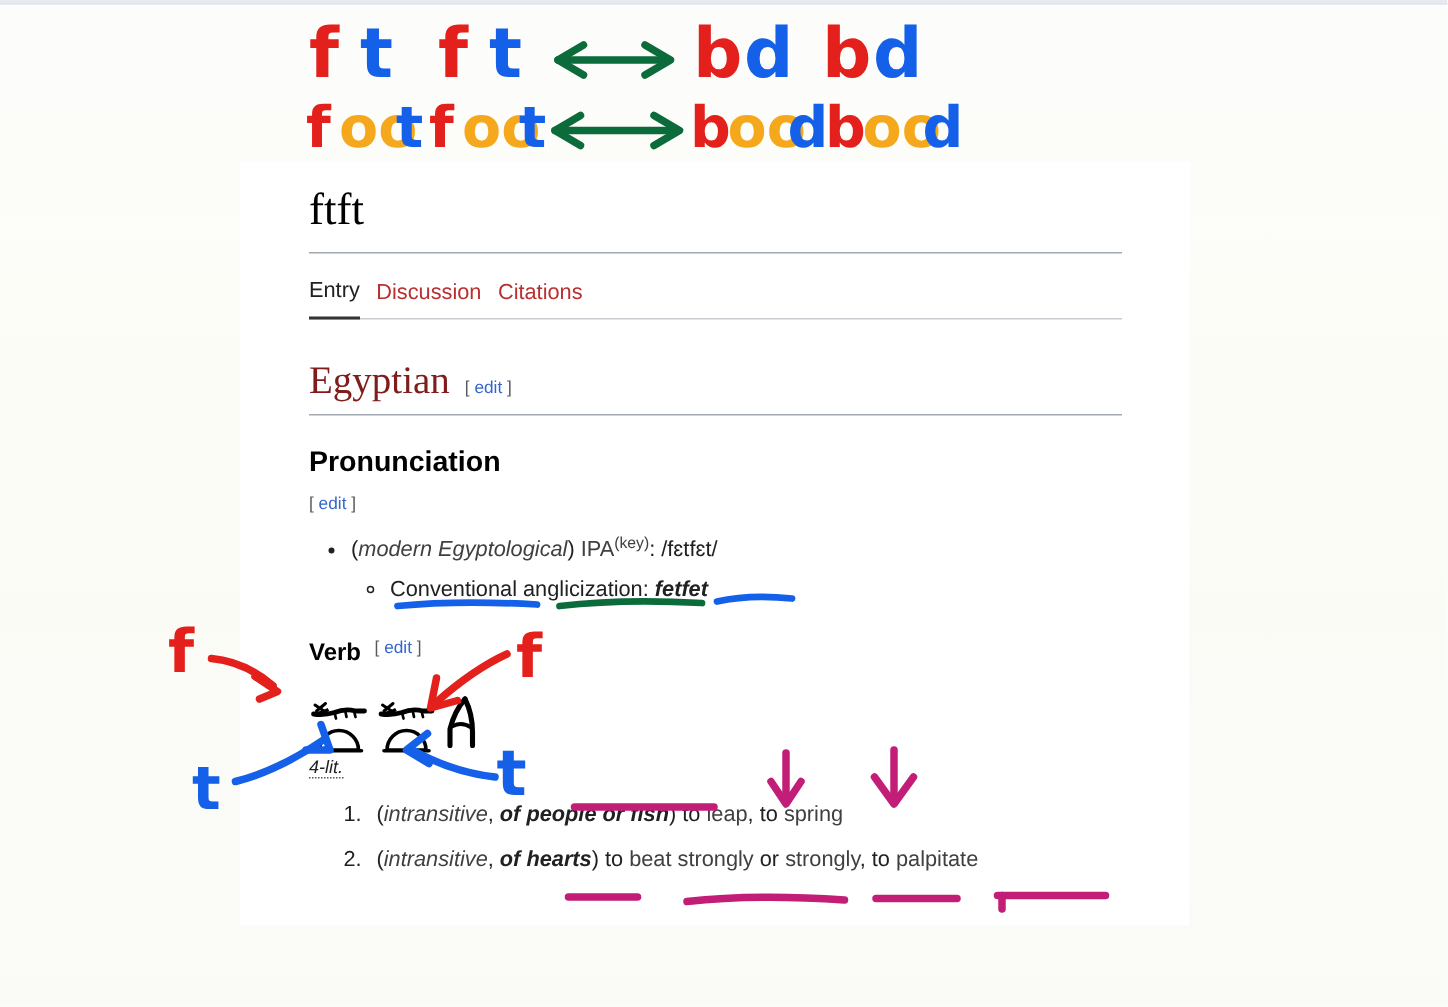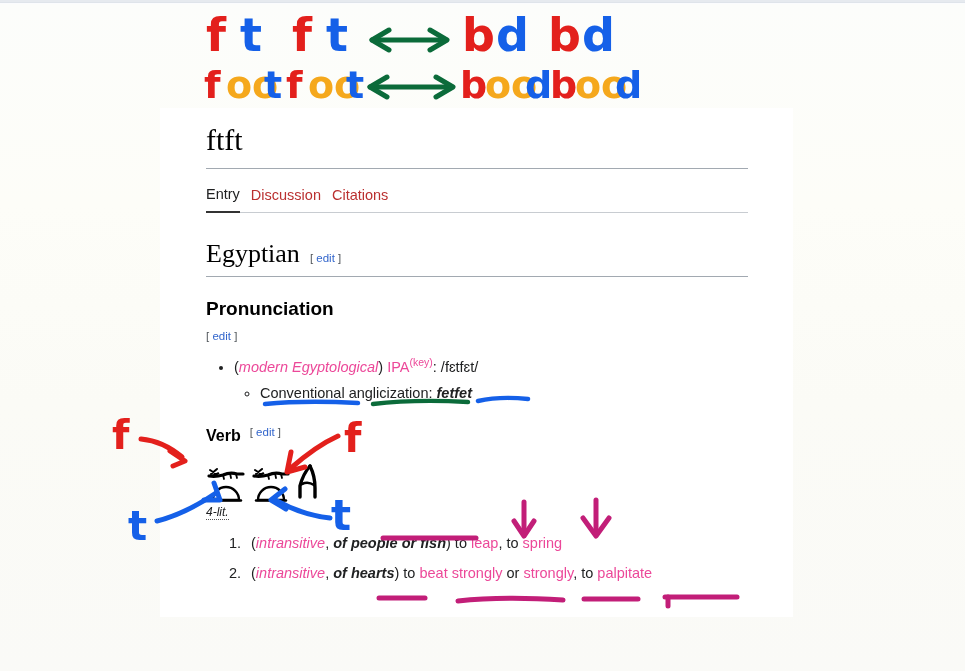--- a/index.html
+++ b/index.html
@@ -74,21 +74,21 @@
     align-items: baseline;
     gap: 10px;
     padding-top: 26px;
     padding-bottom: 7px;
     border-bottom: 1px solid #a2a9b1;
   }
   .h2 {
     font-family: "Liberation Serif", serif;
     font-size: 26px;
     font-weight: normal;
-    color: #000000;
+    color: #7f1d1d;
     line-height: 30px;
   }
   .h3row {
     display: flex;
     align-items: baseline;
     gap: 10px;
     padding-top: 20px;
     flex-direction: column;
   }
   .h3 {
@@ -114,21 +114,21 @@
   .editlink {
     font-size: 11.5px;
     color: #3366cc;
     white-space: nowrap;
   }
   .editlink .brk { color: #54595d; }
   
   ul.plain { margin: 9px 0 0 0; padding-left: 28px; list-style: disc; }
   ul.plain li { font-size: 14.5px; line-height: 22px; color: #202122; margin-bottom: 2px; }
   ul.plain ul { margin: 4px 0 0 0; padding-left: 26px; }
-  .lnk { color: #ec4899; }
+  .lnk { color: #404040; }
   .ital { font-style: italic; }
   .sup { font-size: 10.5px; vertical-align: super; }
   ol.defs { margin: 8px 0 0 0; padding-left: 45px; }
   ol.defs li { font-size: 14.5px; line-height: 30px; color: #202122; }
   .headword-block { padding-top: 8px; }
   .glossbold { font-weight: bold; font-style: italic; }
   .lit {
     font-family: "Liberation Sans", sans-serif;
     font-size: 12px;
     font-style: italic;

